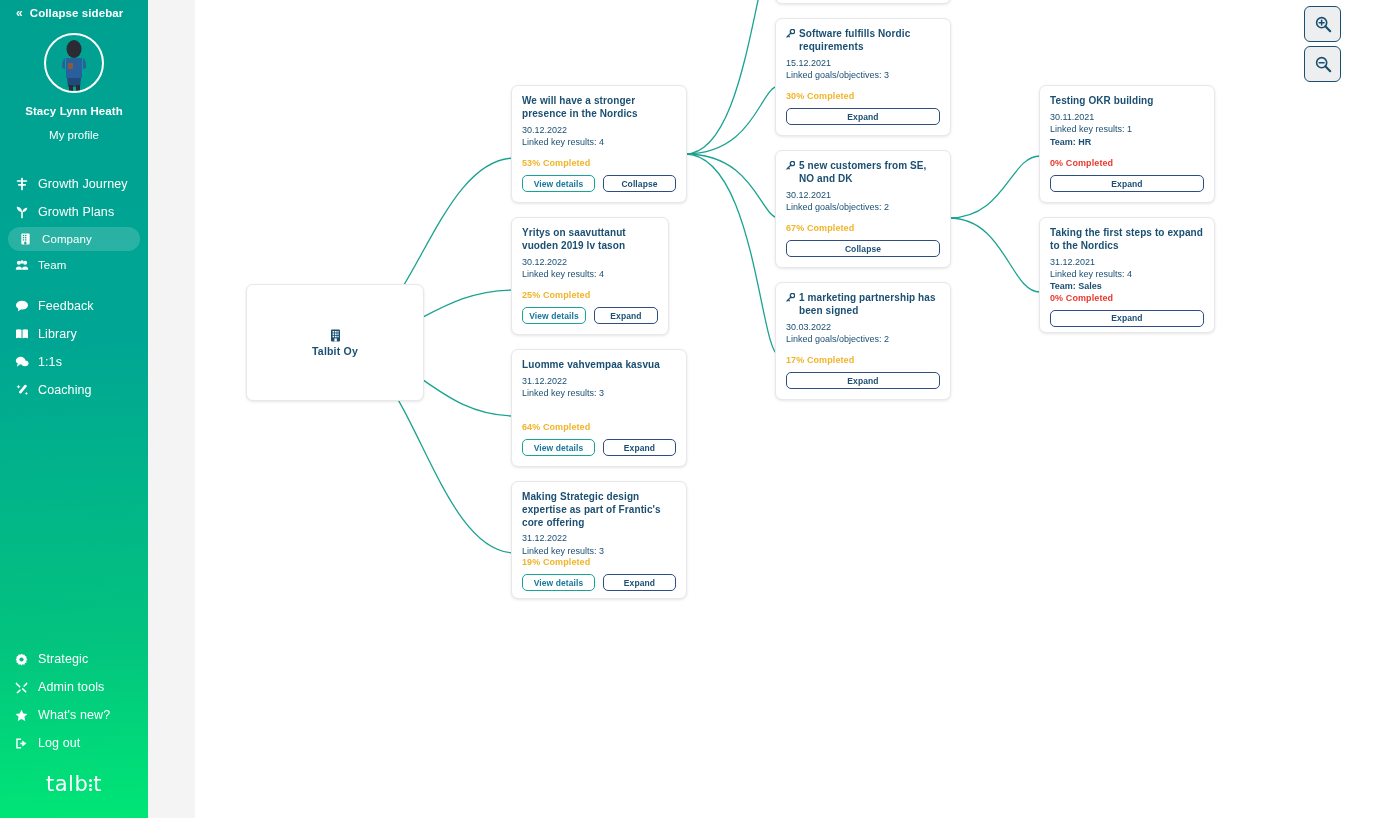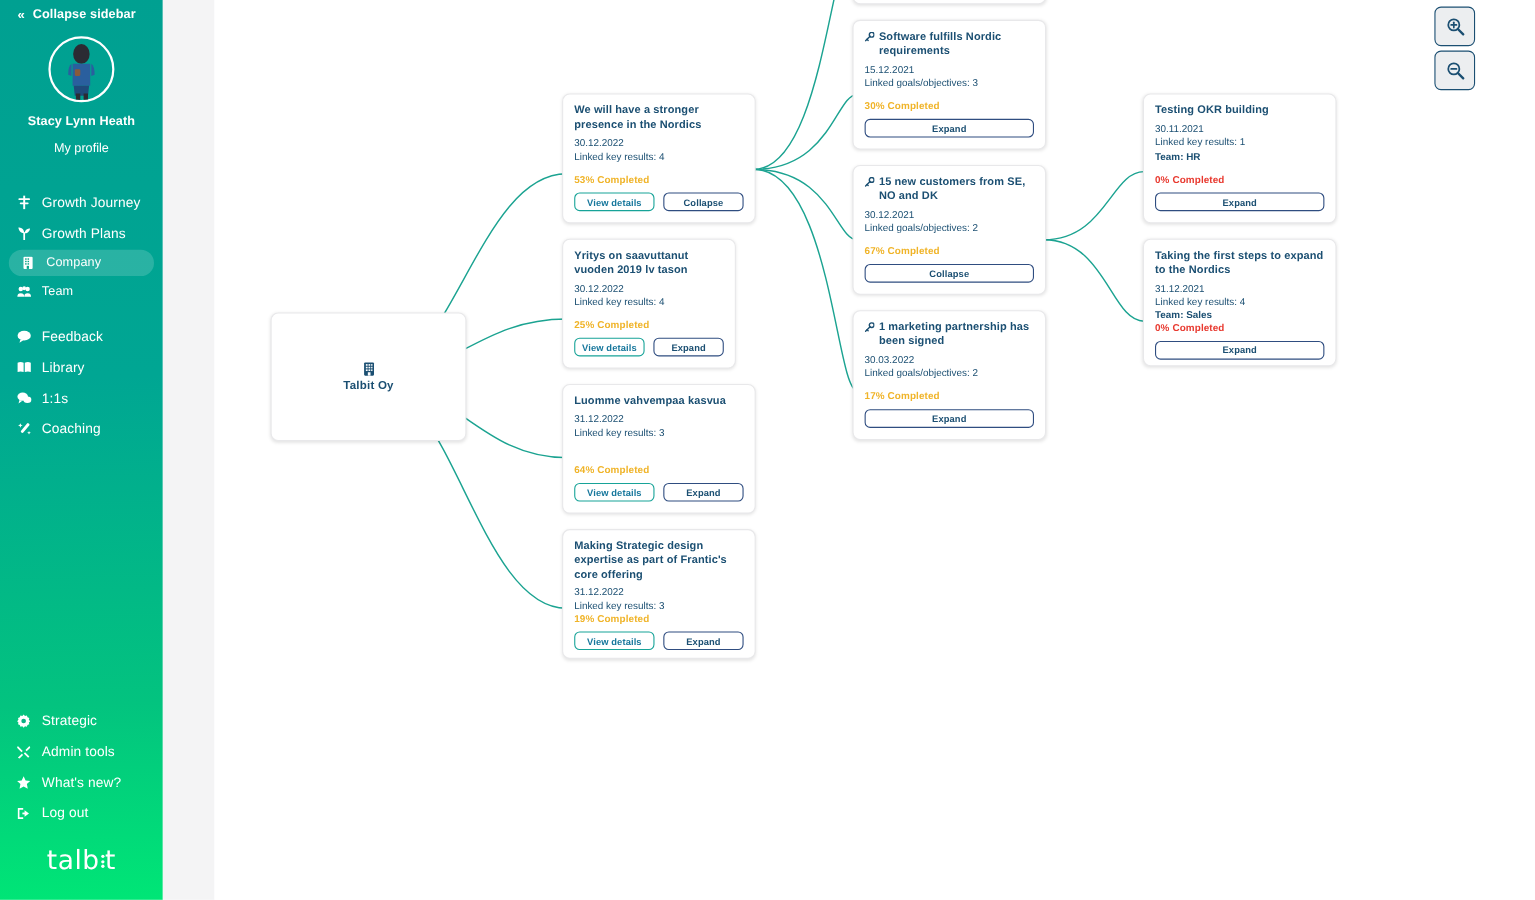--- a/index.html
+++ b/index.html
@@ -58,21 +58,21 @@
     border-radius: 16px;
     margin: 0 8px 2px 8px;
     padding-left: 10px;
   }
   .nav-gap { height: 14px; }
 
   .nav-bottom { margin-top: auto; padding-bottom: 8px; }
   .brand {
     display: flex; justify-content: center; align-items: center;
     margin-top: 16px; margin-bottom: 14px;
-    font-size: 24px; font-weight: 400; letter-spacing: .5px;
+    font-size: 21px; font-weight: 400; letter-spacing: .5px;
     font-family: "DejaVu Sans", sans-serif;
   }
   .brand .dots {
     display: inline-flex; flex-direction: column; gap: 1.5px;
     margin: 0 1px; position: relative; top: 1px;
   }
   .brand .dots i { width: 3px; height: 3px; border-radius: 50%; background: #fff; display:block; }
 
   
   #gutter {
@@ -458,21 +458,21 @@
           <div class="btn navy">Expand</div>
         </div>
       </div>
       <div class="node card" style="left: 580px; top: 150px; width: 176px; height: 118px;">
         <div class="card-title">
           <span class="tico"><svg width="9" height="9" viewBox="0 0 12 12">
               <circle cx="8.6" cy="3.4" r="2.9" fill="none" stroke="#1b4f72" stroke-width="1.7"></circle>
               <path d="M6.6 5.4 L1.2 10.8" stroke="#1b4f72" stroke-width="1.7" stroke-linecap="round"></path>
               <path d="M3.0 9.0 L4.3 10.3" stroke="#1b4f72" stroke-width="1.7" stroke-linecap="round"></path>
             </svg></span>
-          <span>15 new customers from SE, NO and DK</span>
+          <span>5 new customers from SE, NO and DK</span>
         </div>
         <div class="card-meta">
           <div>30.12.2021</div>
           <div>Linked goals/objectives: 2</div>
         </div>
         <div class="card-progress" style="color:#f0b429">67% Completed</div>
         <div class="card-actions">
           <div class="btn navy">Collapse</div>
         </div>
       </div>

